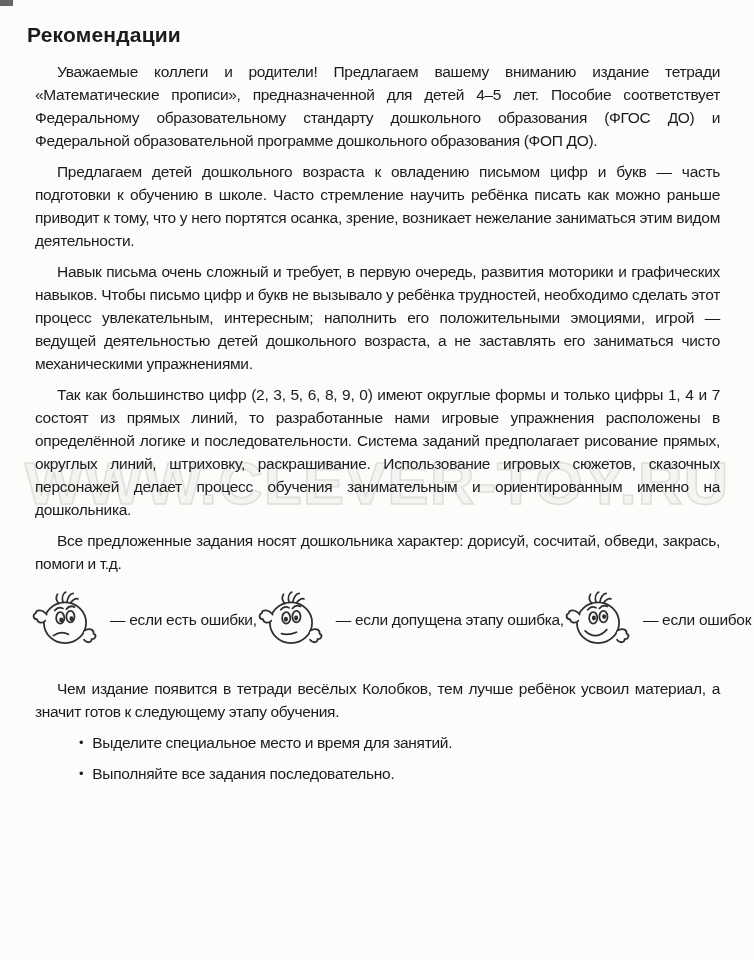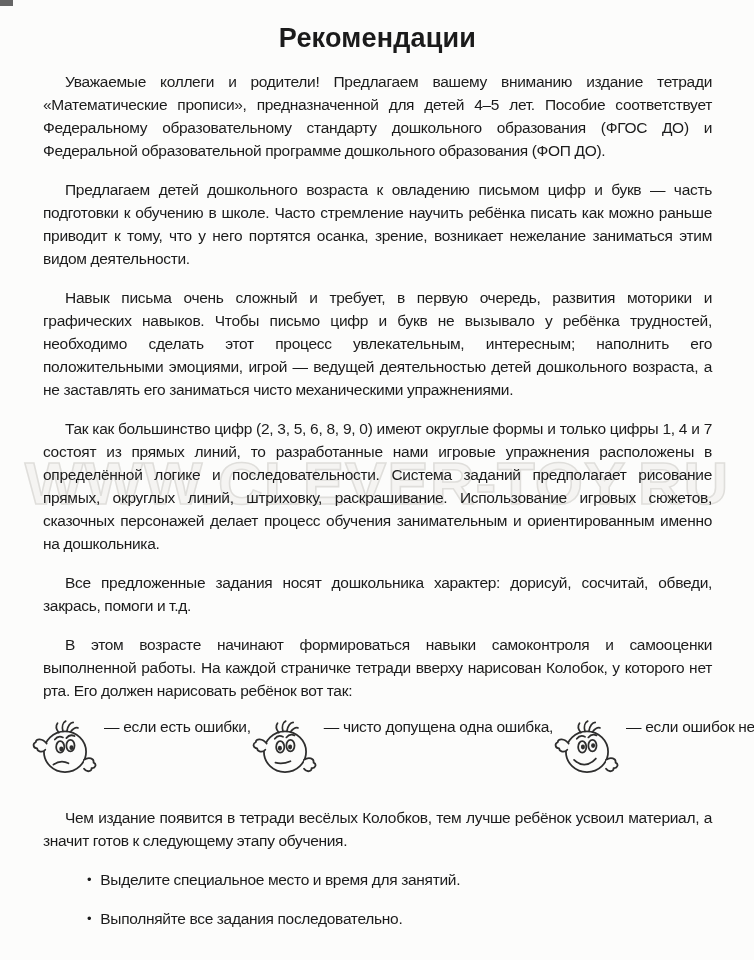--- a/index.html
+++ b/index.html
@@ -27,26 +27,25 @@
     transform:scaleY(.95);
     pointer-events:none;
     user-select:none;
   }
   .content{
     position:relative;z-index:1;
     padding:0 26px 0 27px;
   }
   .title{
     margin:23px 0 13px 0;
-    text-align:center;
-    font-size:27px;font-weight:bold;
+    font-size:21px;font-weight:bold;
     letter-spacing:.2px;
   }
   .para{
-    margin:16px;
+    margin:8px;
     text-align:justify;
     text-indent:22px;
     font-size:15.5px;
     line-height:23px;
     letter-spacing:-0.3px;
     word-spacing:-0.2px;
   }
   .para .dot{
     display:inline-block;
     margin-right:9px;
@@ -54,22 +53,22 @@
     vertical-align:1px;
   }
   .faces-row{
     display:flex;
     align-items:center;
     justify-content:space-between;
     margin:14px 2px 26px 4px;
   }
   .face-group{
     display:flex;
-    align-items:flex-start;
-    gap:5px;
+    align-items:center;
+    gap:11px;
   }
   .face{
     width:68px;height:62px;
     flex:0 0 auto;
   }
   .face *{
     stroke:#2e2e2e;
     stroke-width:2.6;
     fill:none;
     stroke-linecap:round;
@@ -94,21 +93,20 @@
 
   <div class="content">
 
     <h1 class="title">Рекомендации</h1>
 
     <p class="para">Уважаемые коллеги и родители! Предлагаем вашему вниманию издание тетради «Математические прописи», предназначенной для детей 4–5 лет. Пособие соответствует Федеральному образовательному стандарту дошкольного образования (ФГОС ДО) и Федеральной образовательной программе дошкольного образования (ФОП ДО).</p>
     <p class="para">Предлагаем детей дошкольного возраста к овладению письмом цифр и букв — часть подготовки к обучению в школе. Часто стремление научить ребёнка писать как можно раньше приводит к тому, что у него портятся осанка, зрение, возникает нежелание заниматься этим видом деятельности.</p>
     <p class="para">Навык письма очень сложный и требует, в первую очередь, развития моторики и графических навыков. Чтобы письмо цифр и букв не вызывало у ребёнка трудностей, необходимо сделать этот процесс увлекательным, интересным; наполнить его положительными эмоциями, игрой — ведущей деятельностью детей дошкольного возраста, а не заставлять его заниматься чисто механическими упражнениями.</p>
     <p class="para">Так как большинство цифр (2, 3, 5, 6, 8, 9, 0) имеют округлые формы и только цифры 1, 4 и 7 состоят из прямых линий, то разработанные нами игровые упражнения расположены в определённой логике и последовательности. Система заданий предполагает рисование прямых, округлых линий, штриховку, раскрашивание. Использование игровых сюжетов, сказочных персонажей делает процесс обучения занимательным и ориентированным именно на дошкольника.</p>
     <p class="para">Все предложенные задания носят дошкольника характер: дорисуй, сосчитай, обведи, закрась, помоги и т.д.</p>
-    <p class="para">В этом возрасте начинают формироваться навыки самоконтроля и самооценки выполненной работы. На каждой страничке тетради вверху нарисован Колобок, у которого нет рта. Его должен нарисовать ребёнок вот так:</p>
 
     <div class="faces-row">
 
       <div class="face-group">
         <svg class="face" viewBox="0 0 100 90">
           <ellipse cx="50" cy="49" rx="31" ry="30"></ellipse>
           <path d="M41,21 C37,16 36,11 39,7"></path>
           <path d="M47,19 C45,12 47,6 51,4"></path>
           <path d="M53,18 C54,11 58,6 62,6"></path>
           <path d="M58,20 C62,15 66,13 69,14"></path>
@@ -135,21 +133,21 @@
           <path class="fill-white" d="M23,37 C17,29 7,29 7,35 C2,37 3,44 9,44 C9,49 17,51 21,46"></path>
           <path class="fill-white" d="M78,61 C85,56 93,59 92,65 C97,67 95,74 89,73 C90,78 82,80 78,74"></path>
           <ellipse class="fill-white" cx="43" cy="42" rx="6" ry="8.5"></ellipse>
           <ellipse class="fill-white" cx="58" cy="40" rx="6" ry="8.5"></ellipse>
           <ellipse class="pupil" cx="42.5" cy="44" rx="3" ry="3.6"></ellipse>
           <ellipse class="pupil" cx="57.5" cy="42" rx="3" ry="3.6"></ellipse>
           <path d="M35,30 C38,26 43,25 47,27"></path>
           <path d="M52,28 C55,24 60,23 64,25"></path>
           <path d="M36,65 Q46,68 58,63"></path>
         </svg>
-        <span class="face-caption">— чисто допущена одна ошибка,</span>
+        <span class="face-caption">— если допущена этапу ошибка,</span>
       </div>
 
       <div class="face-group">
         <svg class="face" viewBox="0 0 100 90">
           <ellipse cx="50" cy="49" rx="31" ry="30"></ellipse>
           <path d="M41,21 C37,16 36,11 39,7"></path>
           <path d="M47,19 C45,12 47,6 51,4"></path>
           <path d="M53,18 C54,11 58,6 62,6"></path>
           <path d="M58,20 C62,15 66,13 69,14"></path>
           <path class="fill-white" d="M23,37 C17,29 7,29 7,35 C2,37 3,44 9,44 C9,49 17,51 21,46"></path>

